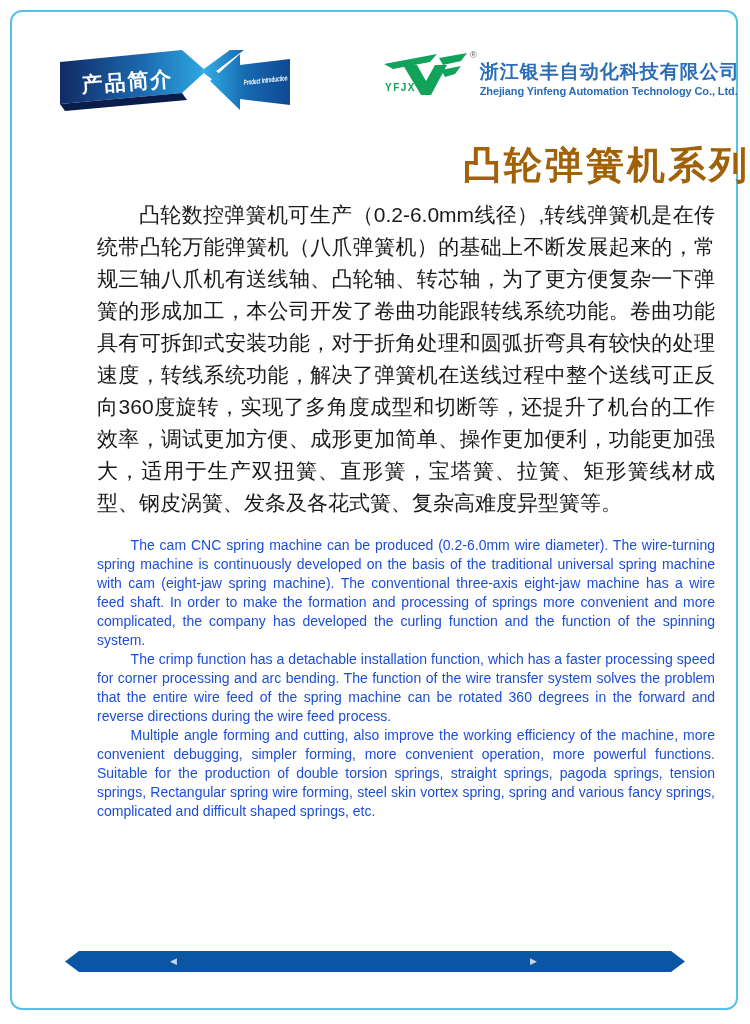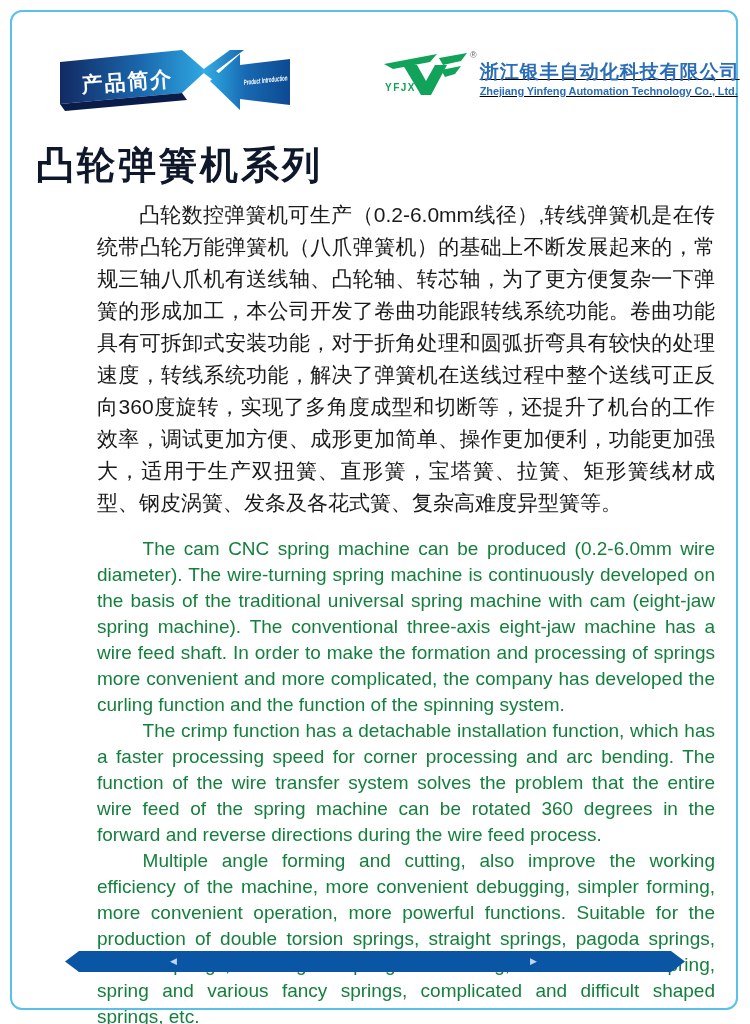--- a/index.html
+++ b/index.html
@@ -10,43 +10,43 @@
   .page-border {
     position:absolute; left:10px; top:10px; width:728px; height:1000px;
     border:2.5px solid #58c1e9; border-radius:12px; box-sizing:border-box;
     pointer-events:none;
   }
   
   .ribbon-wrap { position:absolute; left:58px; top:48px; width:240px; height:66px; }
   .logo-group { position:absolute; left:383px; top:50px; display:flex; align-items:flex-start; }
   .logo-mark { display:block; }
   .reg-mark { font-size:9px; color:#666; margin:0 3px 0 1px; line-height:10px; }
-  .company-names { margin-top:10px;text-decoration:underline; }
+  .company-names { margin-top:10px; }
   .company-cn {
     font-size:19px; font-weight:600; color:#2c6db7; letter-spacing:1px;
     line-height:24px; white-space:nowrap;
   }
   .company-en {
     font-size:11px; font-weight:600; color:#2c6db7; letter-spacing:-0.1px;
     line-height:14px; white-space:nowrap;
   }
   
   .doc-title {
-    position:absolute; left:0; right:0; top:140px; text-align:left;
-    font-size:38px; font-weight:bold; color:#0f172a; letter-spacing:3px;padding-left:36px;
+    position:absolute; left:0; right:0; top:140px; text-align:right;
+    font-size:38px; font-weight:bold; color:#a16207; letter-spacing:3px;padding-left:36px;
   }
   
   .body-text { position:absolute; left:66px; top:199px; width:618px;margin-left:31px; }
   .para-cn {
     font-size:21px; line-height:32px; color:#1a1a1a;
     text-align:justify; text-indent:2em; margin:0;
   }
   .en-block { margin-top:17px; }
   .para-en {
-    font-size:19px; line-height:26px; color:#15803d;
+    font-size:14px; line-height:19px; color:#1d4ed8;
     text-align:justify; text-indent:2.4em; margin:0;
   }
   
   .footer-bar {
     position:absolute; left:65px; top:951px; width:620px; height:21px;
     background:#0b55a5; display:flex; align-items:center; justify-content:center;
     clip-path:polygon(0 50%, 14px 0, calc(100% - 14px) 0, 100% 50%, calc(100% - 14px) 100%, 14px 100%);
   }
   .page-num { color:#ffffff; font-size:13.5px; letter-spacing:3px;margin-top:48px; }
   .nav-arrow {

